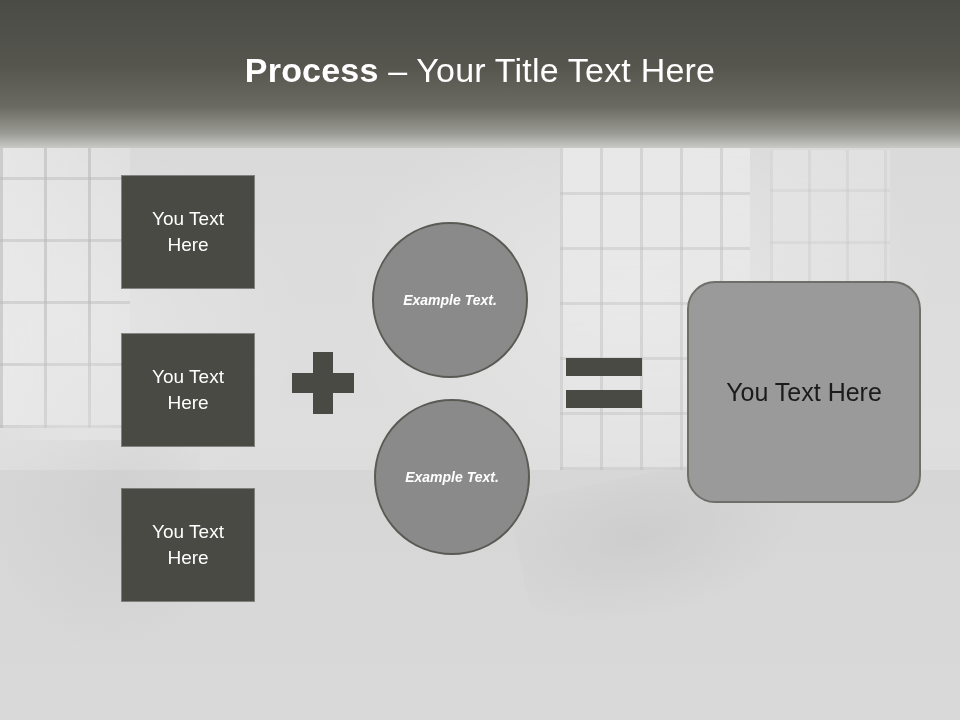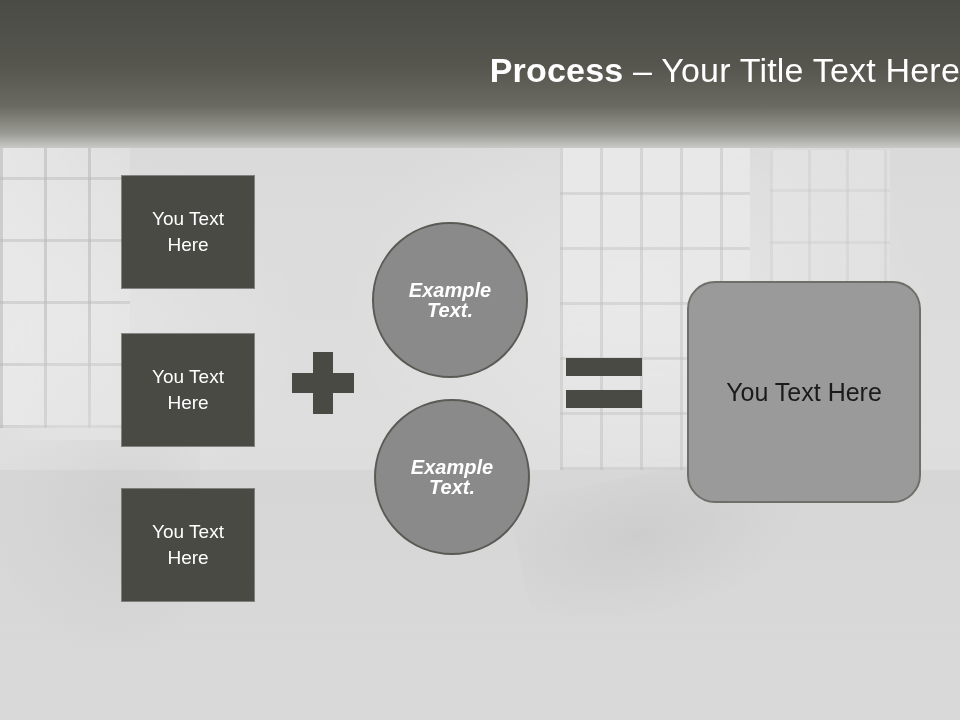--- a/index.html
+++ b/index.html
@@ -102,21 +102,21 @@
   
   .title-band {
     position: absolute;
     left: 0; top: 0; width: 960px; height: 148px;
     background: linear-gradient(180deg, #4b4b46 0%, #56564f 45%, #6a6a62 72%, #9a9a94 90%, #c9cac6 100%);
   }
   .title-text {
     position: absolute;
     left: 0; top: 50px;
     width: 960px;
-    text-align: right;
+    text-align: center;
     color: #ffffff;
     font-size: 34px;
     line-height: 40px;
     letter-spacing: 0.2px;
     white-space: nowrap;
   }
   .title-text .b { font-weight: bold; }
   .title-text .n { font-weight: normal; }
 
   
@@ -156,21 +156,21 @@
   .circle {
     position: absolute;
     border-radius: 50%;
     background: #8a8a8a;
     border: 2px solid #5a5a55;
     display: flex;
     align-items: center;
     justify-content: center;
     text-align: center;
     color: #ffffff;
-    font-size: 20px;
+    font-size: 14px;
     line-height: 20px;
     font-weight: bold;
     font-style: italic;
   }
   #circle1 { left: 357px; top: 222px; width: 152px; height: 152px; }
   #circle2 { left: 359px; top: 399px; width: 152px; height: 152px; }
   .circle span { display: block; padding: 0 18px; }
 
   .equals {
     position: absolute;

